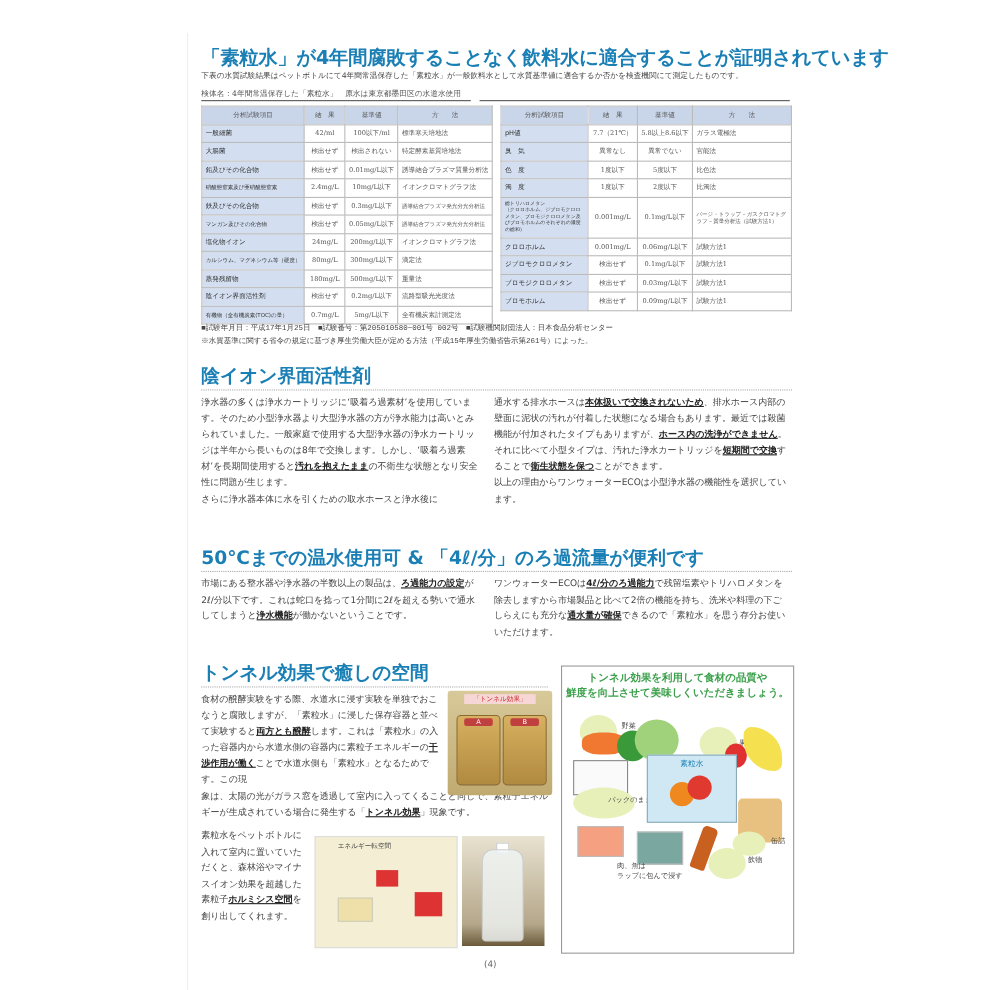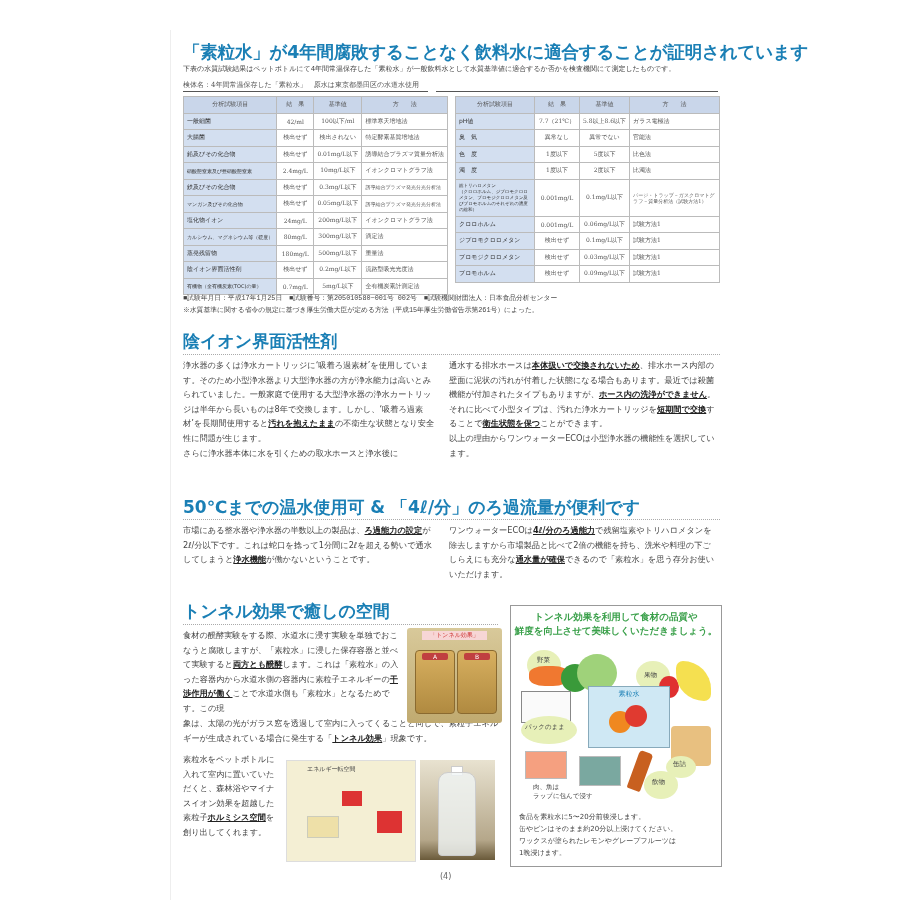--- a/index.html
+++ b/index.html
@@ -29,21 +29,21 @@
   .pic-jars { position:absolute; left:407px; top:628px; width:95px; height:95px; background:linear-gradient(#d8c99a,#c0aa70); border-radius:3px; overflow:hidden; }
   .jar { position:absolute; top:22px; width:38px; height:62px; background:linear-gradient(#d8b060,#b08a40); border-radius:4px; border:1px solid #8a6a30; }
   .jar-label { position:absolute; left:0; right:0; top:2px; text-align:center; font-size:6px; color:#fff; background:#c04040; margin:0 6px; border-radius:2px; }
   .pic-room { position:absolute; left:286px; top:760px; width:128px; height:100px; background:#f4efd4; border:1px solid #ddd; overflow:hidden; }
   .pic-bottle { position:absolute; left:420px; top:760px; width:75px; height:100px; background:linear-gradient(#e8e2d0,#b5a78a 80%,#6a5a3a); overflow:hidden; }
   .bottle { position:absolute; left:18px; top:12px; width:36px; height:82px; background:rgba(240,245,245,0.8); border-radius:10px 10px 4px 4px; border:1px solid #ccc; }
   .bottle-cap { position:absolute; left:31px; top:6px; width:10px; height:8px; background:#fff; border:1px solid #ccc; }
   .info-box { position:absolute; left:510px; top:605px; width:210px; height:260px; border:1px solid #999; background:#fff; }
   .info-title { position:absolute; left:0; right:0; top:4px; text-align:center; font-size:9.5px; line-height:14px; font-weight:bold; color:#3aa04a; }
   .blob { position:absolute; border-radius:50%; background:#e7f0b8; }
-  .blob-label { position:absolute; font-size:6.5px; color:#444; white-space:nowrap; }
+  .blob-label { position:absolute; font-size:6.5px; color:#444; white-space:nowrap;margin-left:28px; }
   .tank { position:absolute; left:77px; top:55px; width:80px; height:60px; background:#cfe8f4; border:1px solid #8ab;font-family:Liberation Mono, monospace; }
   .tank-label { position:absolute; left:0; right:0; top:2px; text-align:center; font-size:7px; color:#1a7fb5; }
   .info-text { position:absolute; left:8px; top:205px; font-size:7px; line-height:12px; color:#444; white-space:nowrap; }
   .pgnum { position:absolute; left:440px; top:872px; font-size:8px; color:#666; }
   .fruit { position:absolute; border-radius:50%; }
 </style>
 </head>
 <body>
 
 <div class="page"></div>
@@ -269,21 +269,15 @@
   <div style="position:absolute; left:160px; top:120px; width:40px; height:40px; background:#e8c080; border-radius:4px;"></div>
   <div class="blob" style="left:155px; top:150px; width:30px; height:22px;"></div>
   <div class="blob-label" style="left:162px; top:154px;">缶詰</div>
   <div style="position:absolute; left:14px; top:145px; width:40px; height:26px; background:#f5a080; border:1px solid #bbb;"></div>
   <div style="position:absolute; left:68px; top:150px; width:40px; height:28px; background:#7aa8a0; border:1px solid #bbb;"></div>
   <div style="position:absolute; left:122px; top:145px; width:14px; height:40px; background:#c86020; border-radius:4px 4px 2px 2px; transform:rotate(20deg);"></div>
   <div class="blob" style="left:133px; top:165px; width:34px; height:28px;"></div>
   <div class="blob-label" style="left:141px; top:172px;">飲物</div>
   <div class="blob-label" style="left:22px; top:177px;">肉、魚は</div>
   <div class="blob-label" style="left:22px; top:186px;">ラップに包んで浸す</div>
-  <div class="info-text">
-    <div>食品を素粒水に5〜20分前後浸します。</div>
-    <div>缶やビンはそのまま約20分以上浸けてください。</div>
-    <div>ワックスが塗られたレモンやグレープフルーツは</div>
-    <div>1晩浸けます。</div>
-  </div>
 </div>
 
 <div class="pgnum">(4)</div>
 
 </body></html>

